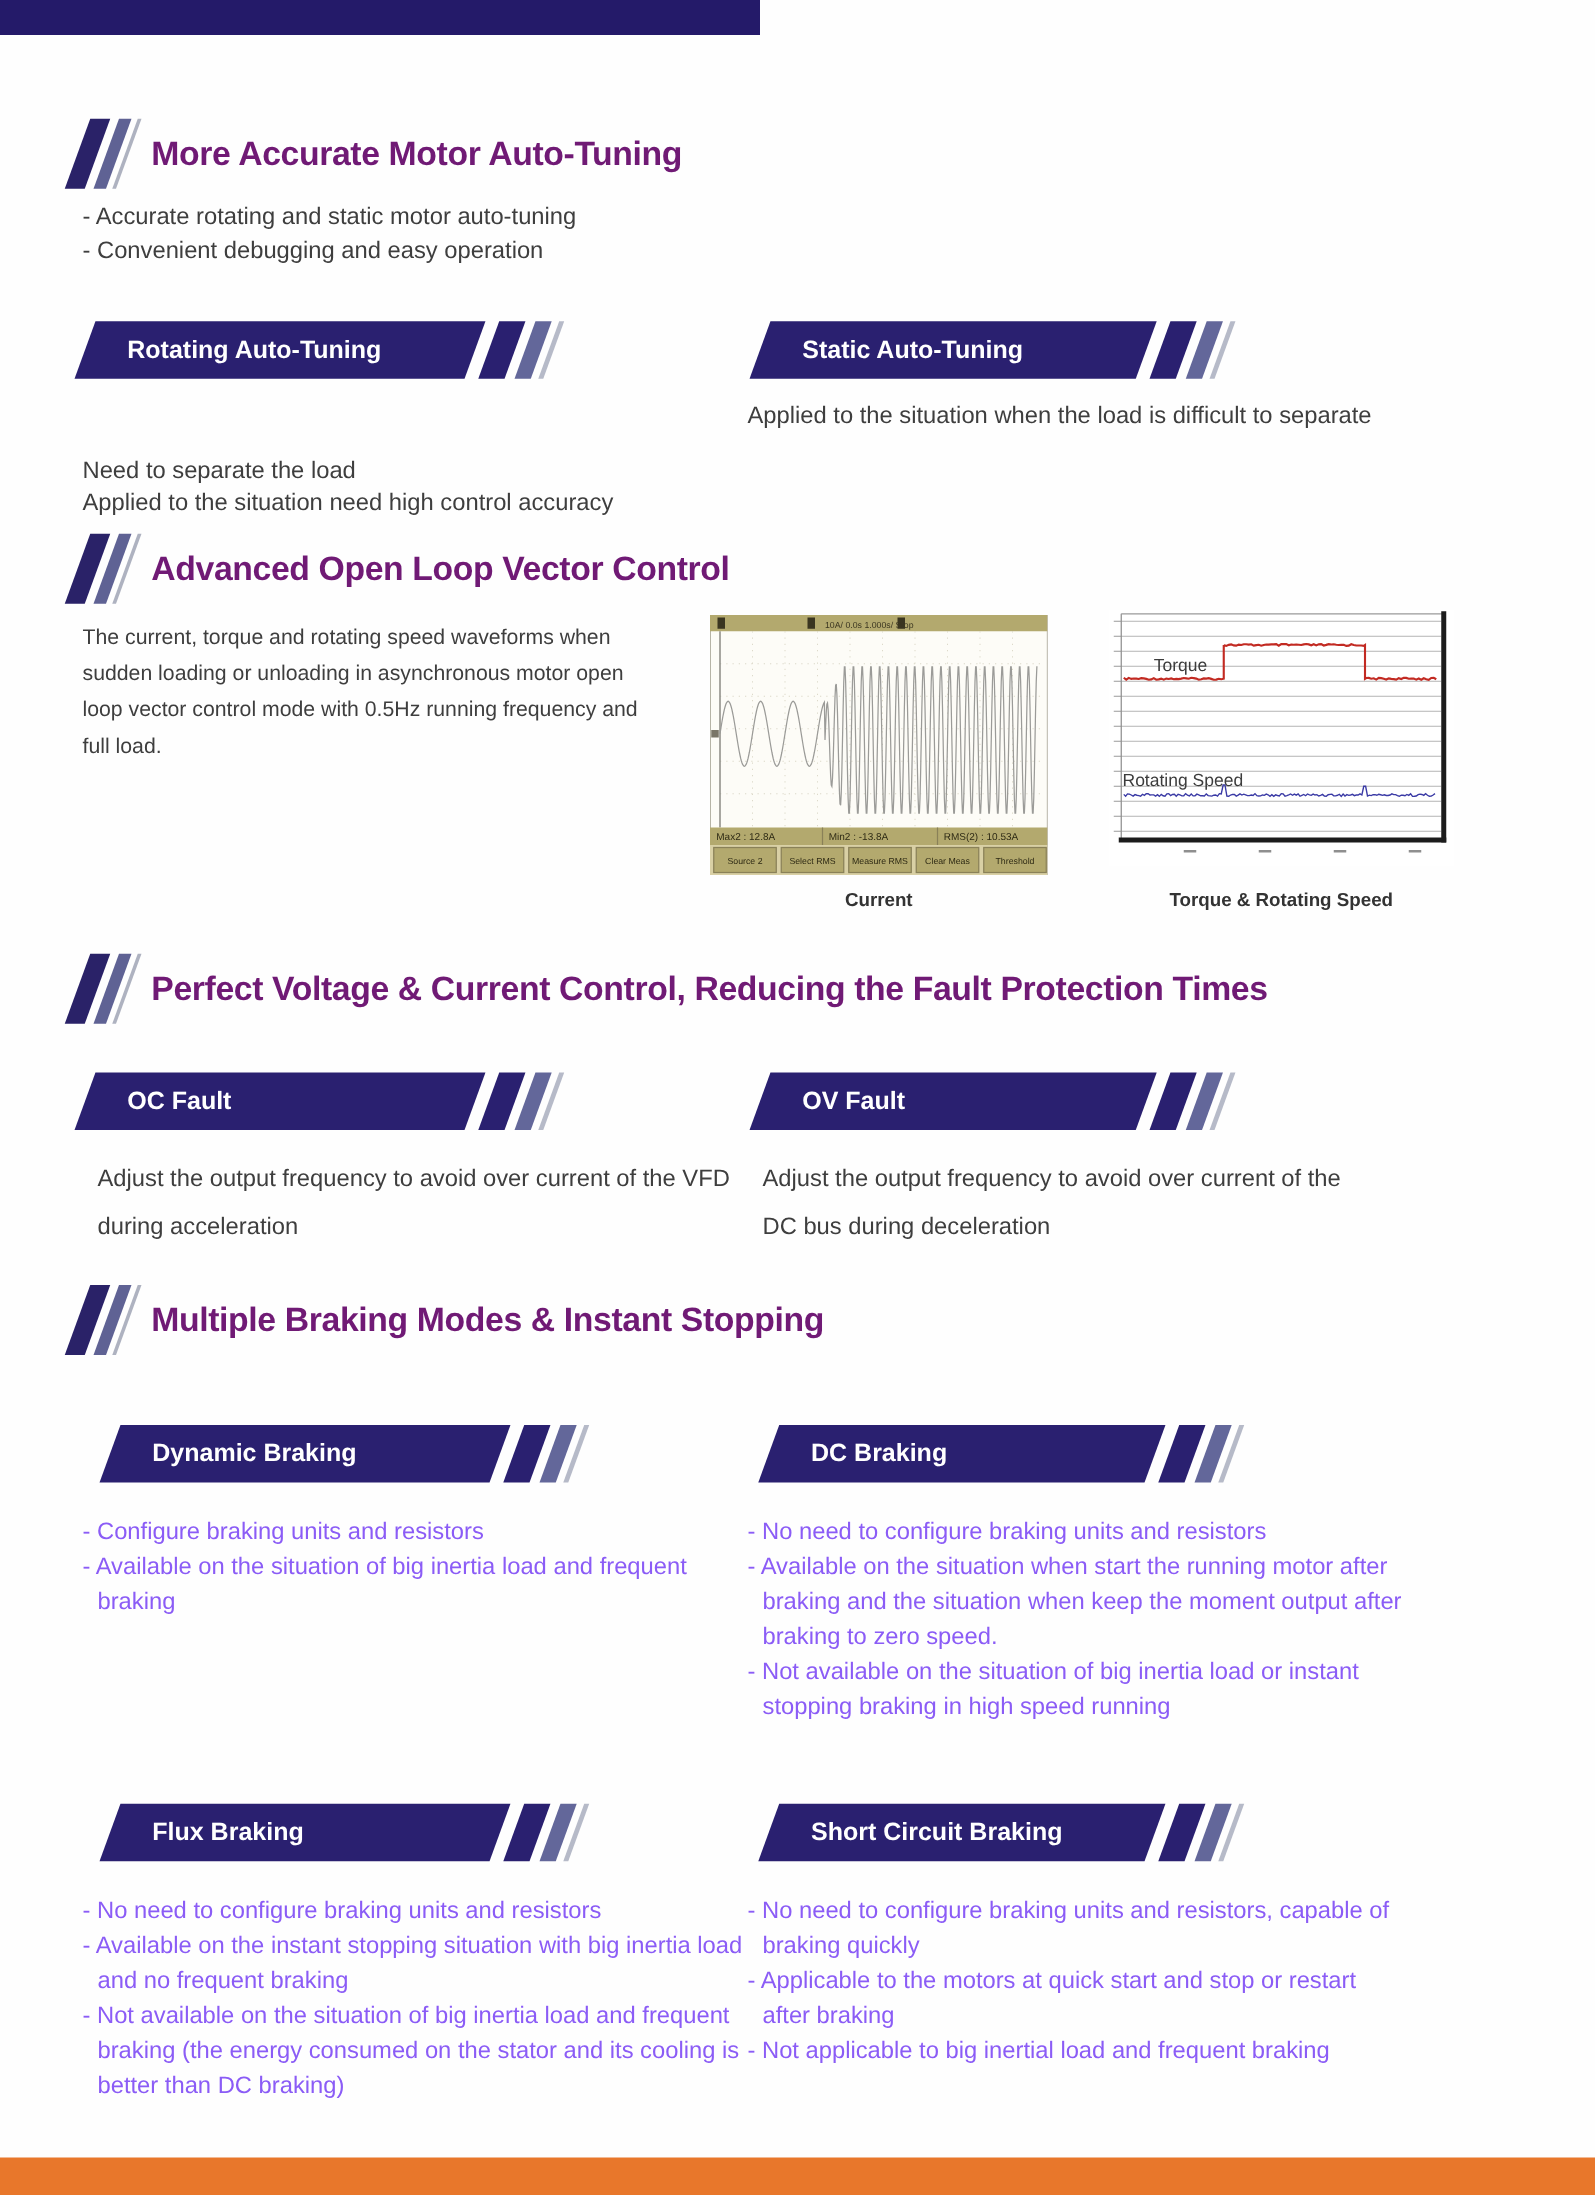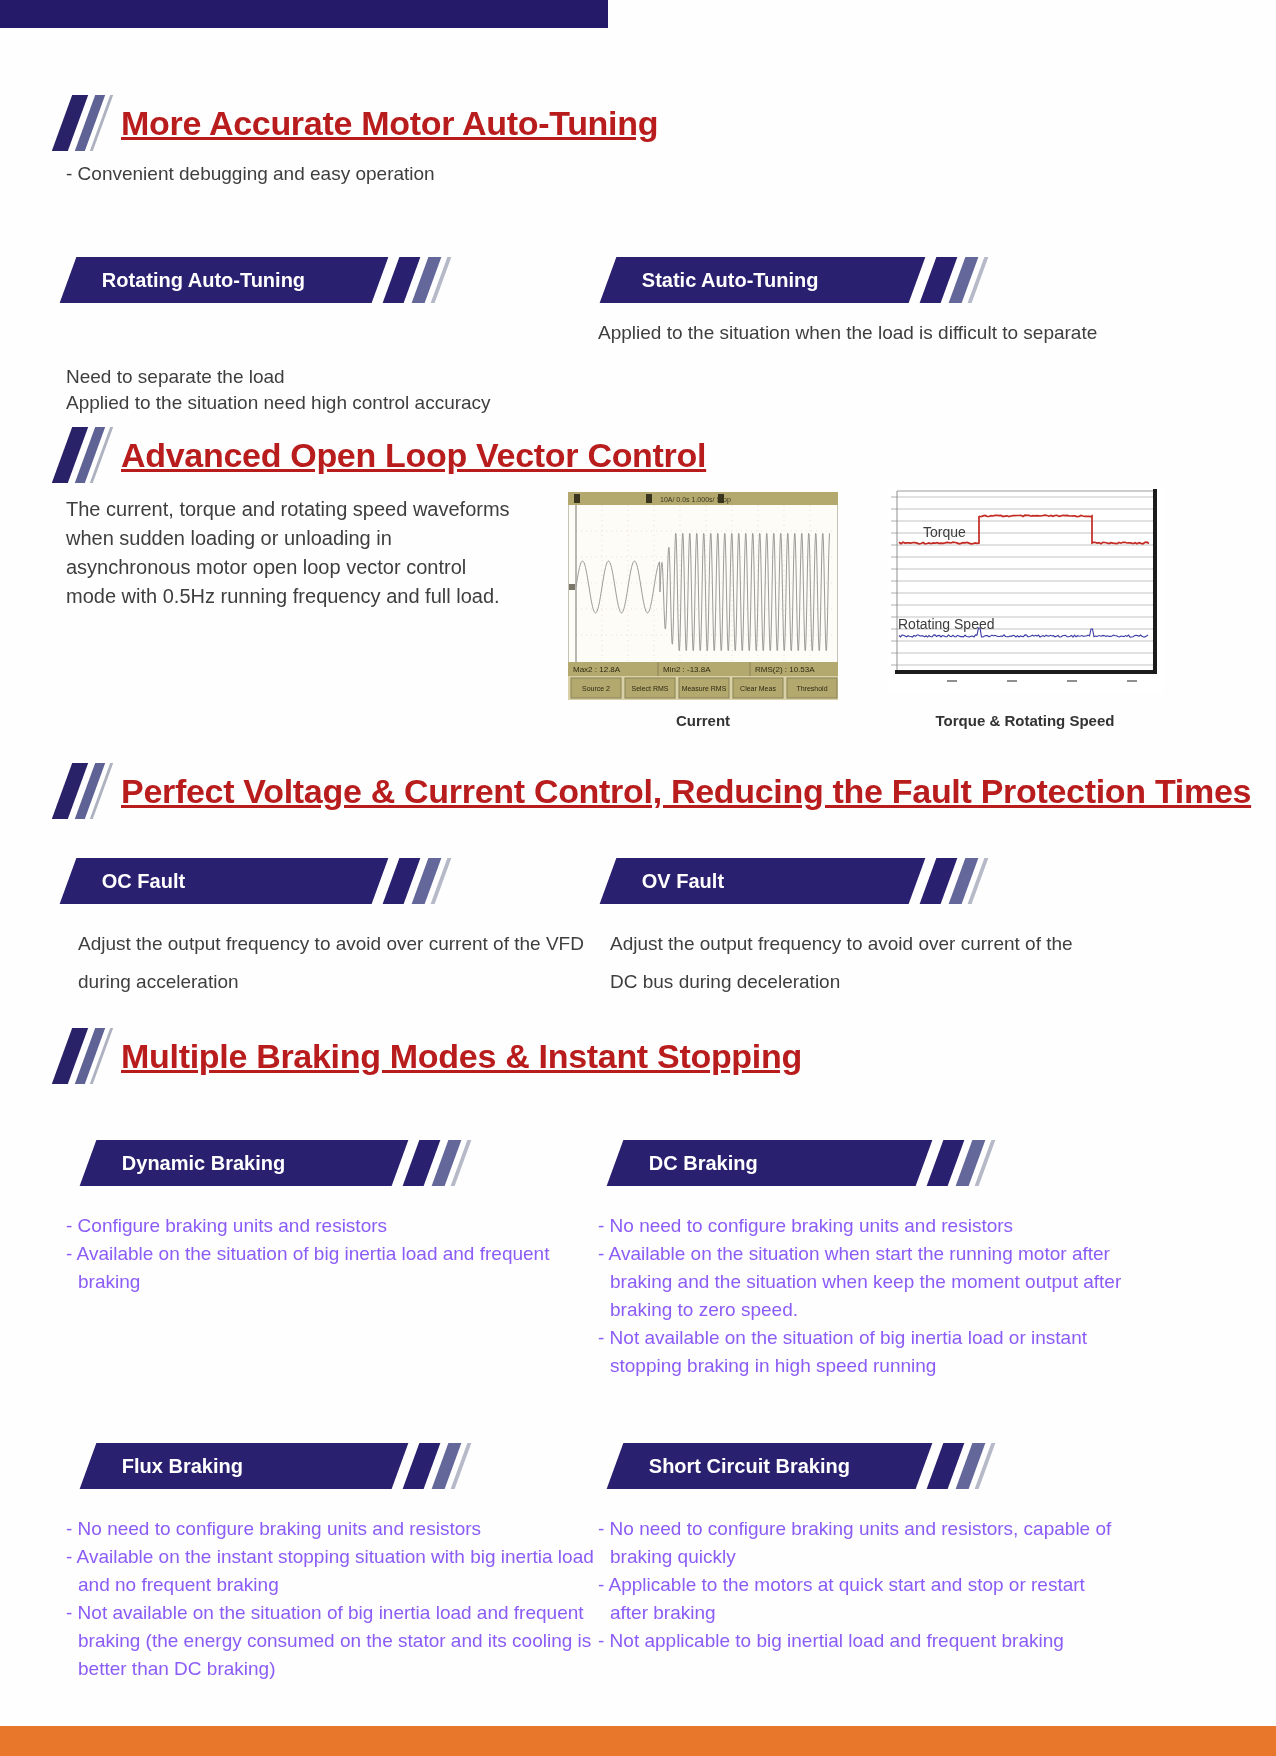--- a/index.html
+++ b/index.html
@@ -10,34 +10,34 @@
   .topbar{position:absolute;left:0;top:0;width:608px;height:28px;background:#241a69;}
   .footerbar{position:absolute;left:0;top:1726px;width:1276px;height:30px;background:#e8772b;}
 
   
   .sec-header{position:absolute;display:flex;align-items:center;gap:18px;}
   .slashes{display:flex;align-items:stretch;height:56px;transform:skewX(-20deg);}
   .slashes i{display:block;}
   .slashes .b1{width:16px;background:#2a2268;}
   .slashes .b2{width:10px;background:#5f6294;margin-left:7px;}
   .slashes .b3{width:3px;background:#aeb2c0;margin-left:5px;}
-  .sec-title{font-size:34px;font-weight:bold;color:#b91c1c;letter-spacing:-0.3px;white-space:nowrap;text-decoration:underline;}
+  .sec-title{font-size:27px;font-weight:bold;color:#701a75;letter-spacing:-0.3px;white-space:nowrap;}
 
   
   .banner{position:absolute;display:flex;align-items:stretch;height:46px;}
   .banner .bar{background:#2a2070;transform:skewX(-20deg);display:flex;align-items:center;}
   .banner .bar span{transform:skewX(20deg);color:#ffffff;font-size:20px;font-weight:bold;padding-left:34px;white-space:nowrap;}
   .banner i{display:block;transform:skewX(-20deg);}
   .banner .s1{width:21px;margin-left:11px;background:#2a2070;}
   .banner .s2{width:13px;margin-left:8px;background:#63679a;}
   .banner .s3{width:4px;margin-left:6px;background:#b6bac8;}
 
   .textblock{position:absolute;font-size:19px;color:#3e3e3e;line-height:27px;}
   .sub{position:absolute;font-size:19px;color:#3e3e3e;line-height:26px;}
-  .para{position:absolute;font-size:20px;color:#3e3e3e;line-height:29px;}
+  .para{position:absolute;font-size:17px;color:#3e3e3e;line-height:29px;}
   .fault{position:absolute;font-size:19px;color:#3e3e3e;line-height:38px;margin-left:12px;}
   .bullets{position:absolute;font-size:19px;color:#8b5cf6;line-height:28px;}
   .bullets div{padding-left:12px;text-indent:-12px;}
   .caption{position:absolute;font-size:15px;font-weight:bold;color:#333333;text-align:center;}
 
   .figure{position:absolute;}
   svg text{font-family:"Liberation Sans",sans-serif;}
 </style>
 </head>
 <body>
@@ -49,20 +49,21 @@
   <div class="sec-header" style="left:62px;top:95px;">
     <div class="slashes">
         <i class="b1"></i>
         <i class="b2"></i>
         <i class="b3"></i>
       </div>
     <div class="sec-title">More Accurate Motor Auto-Tuning</div>
   </div>
 
   <div class="textblock" style="left:66px;top:160px;">
+    <div>- Accurate rotating and static motor auto-tuning</div>
     <div>- Convenient debugging and easy operation</div>
   </div>
 
   <div class="banner" style="left:68px;top:257px;">
     <div class="bar" style="width:312px;">
         <span>Rotating Auto-Tuning</span>
       </div>
     <i class="s1"></i>
       <i class="s2"></i>
       <i class="s3"></i>

